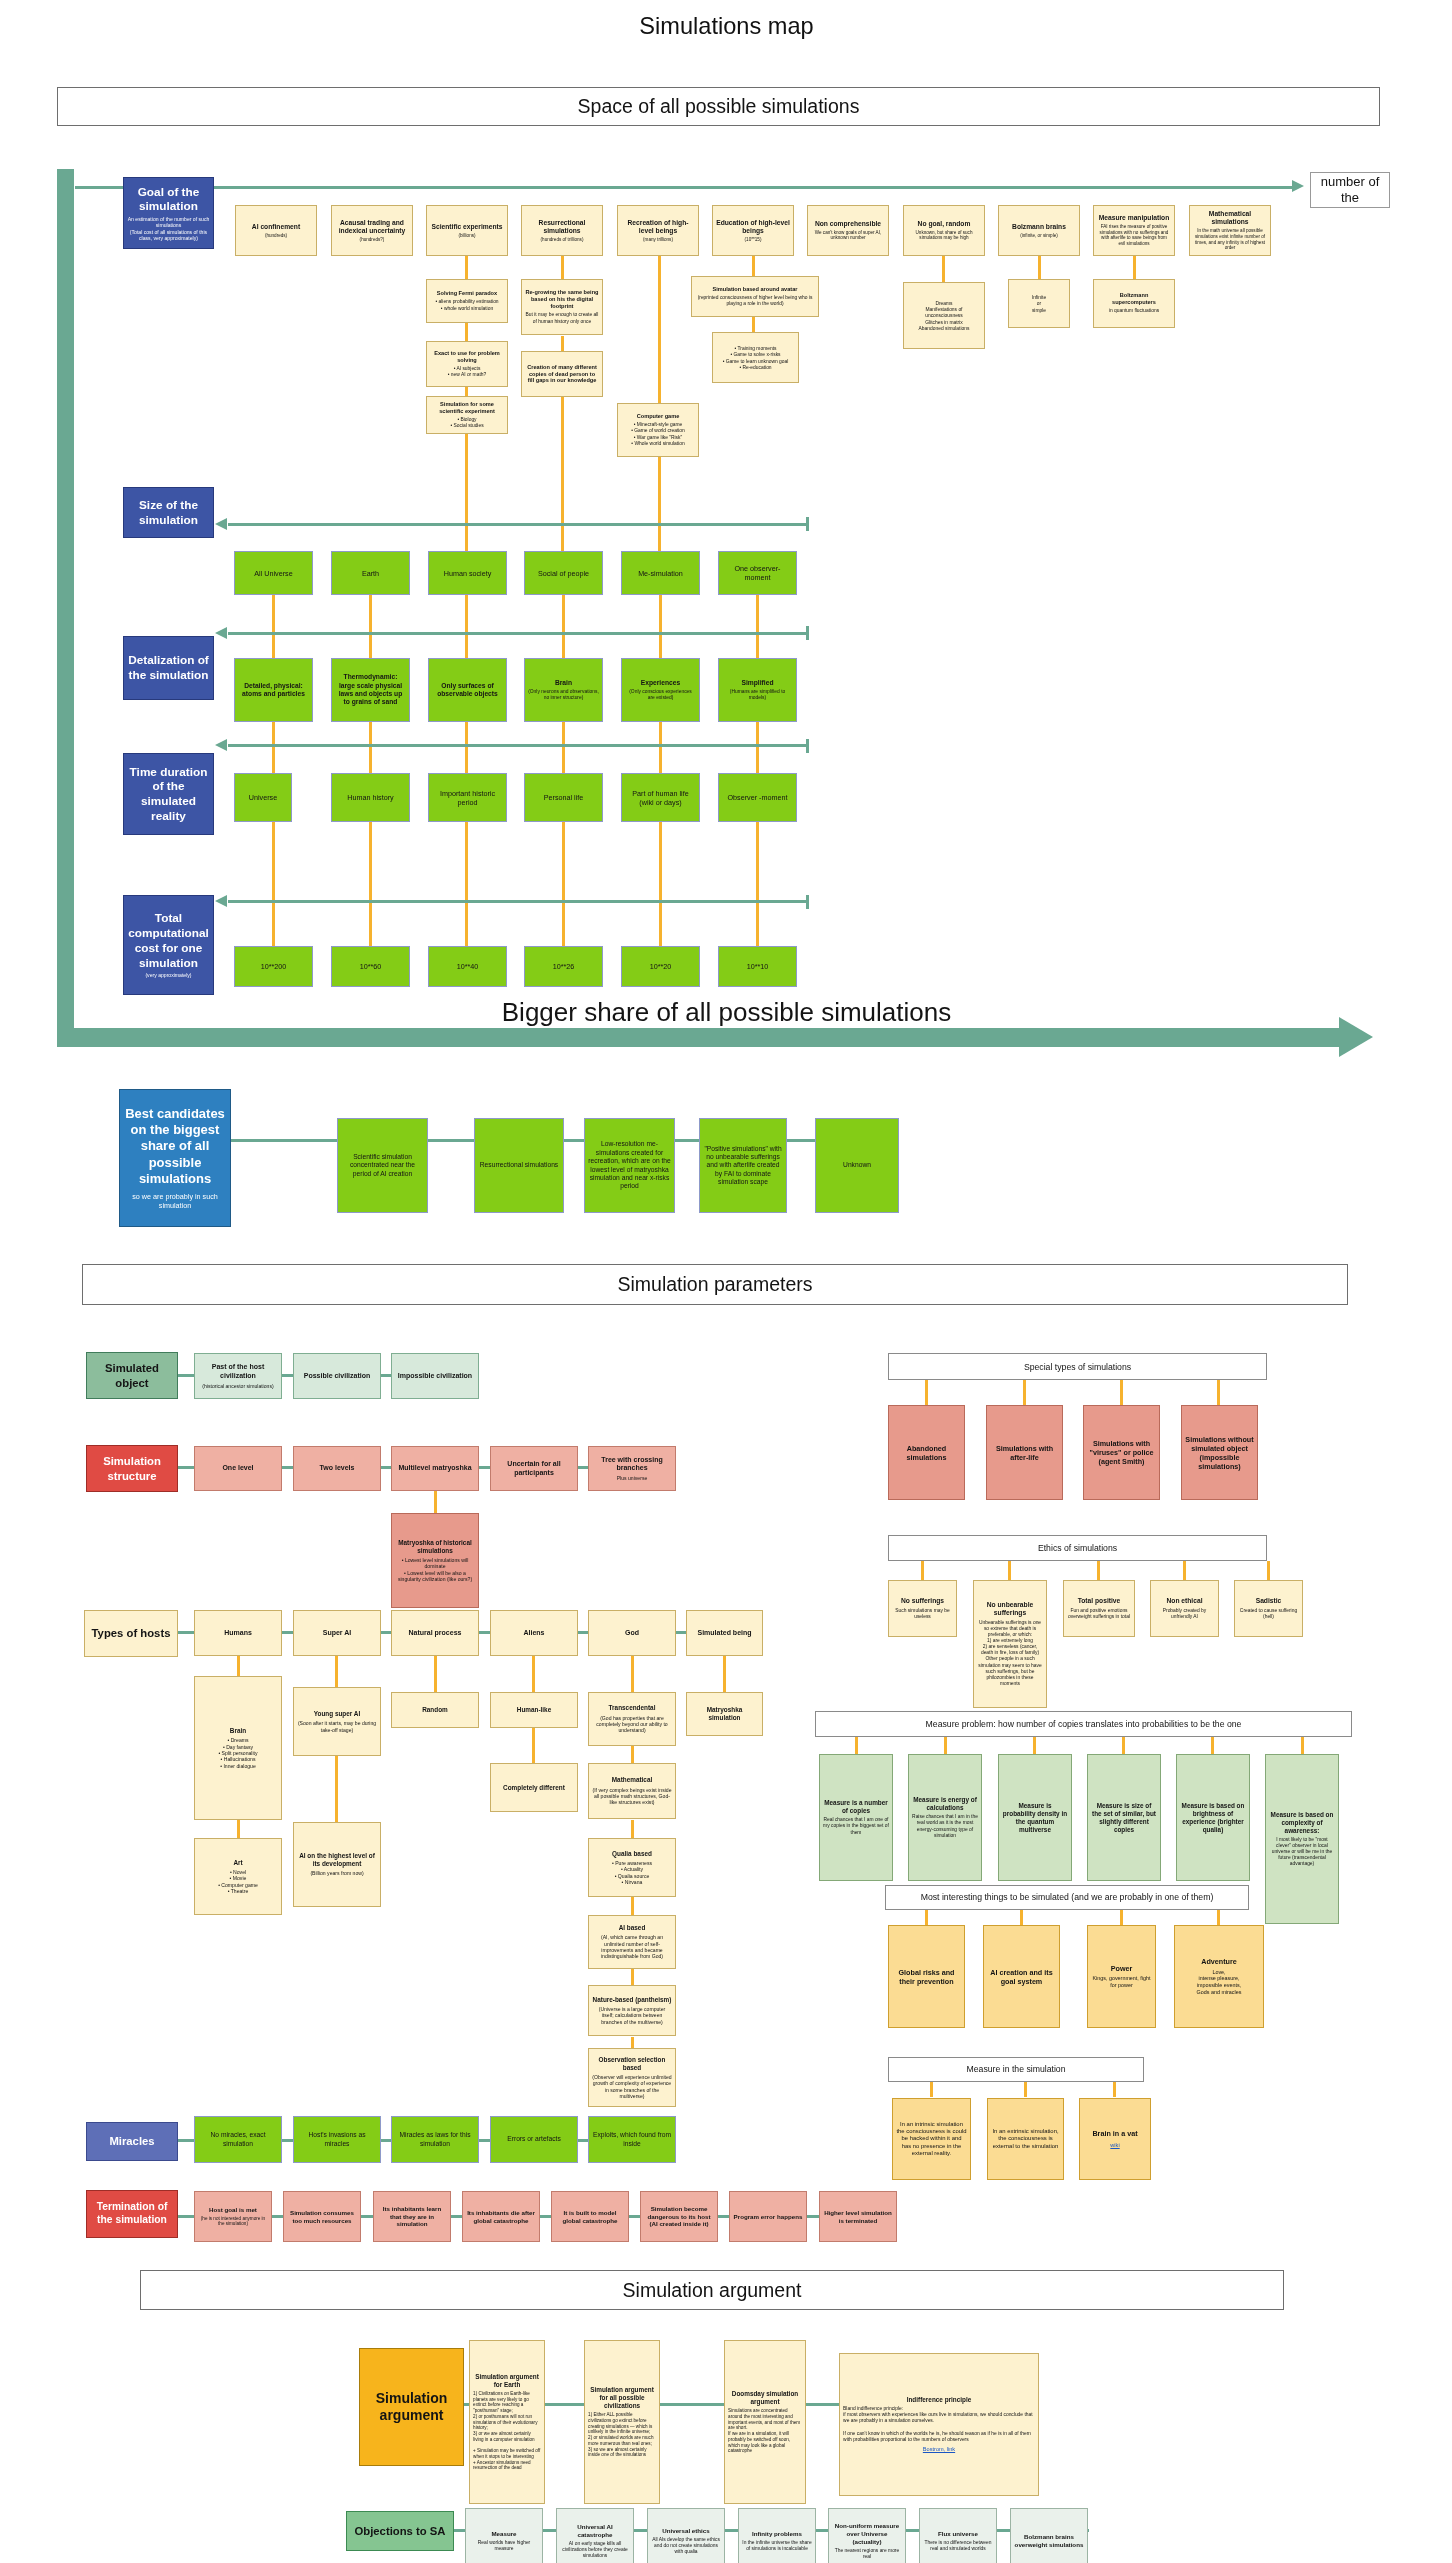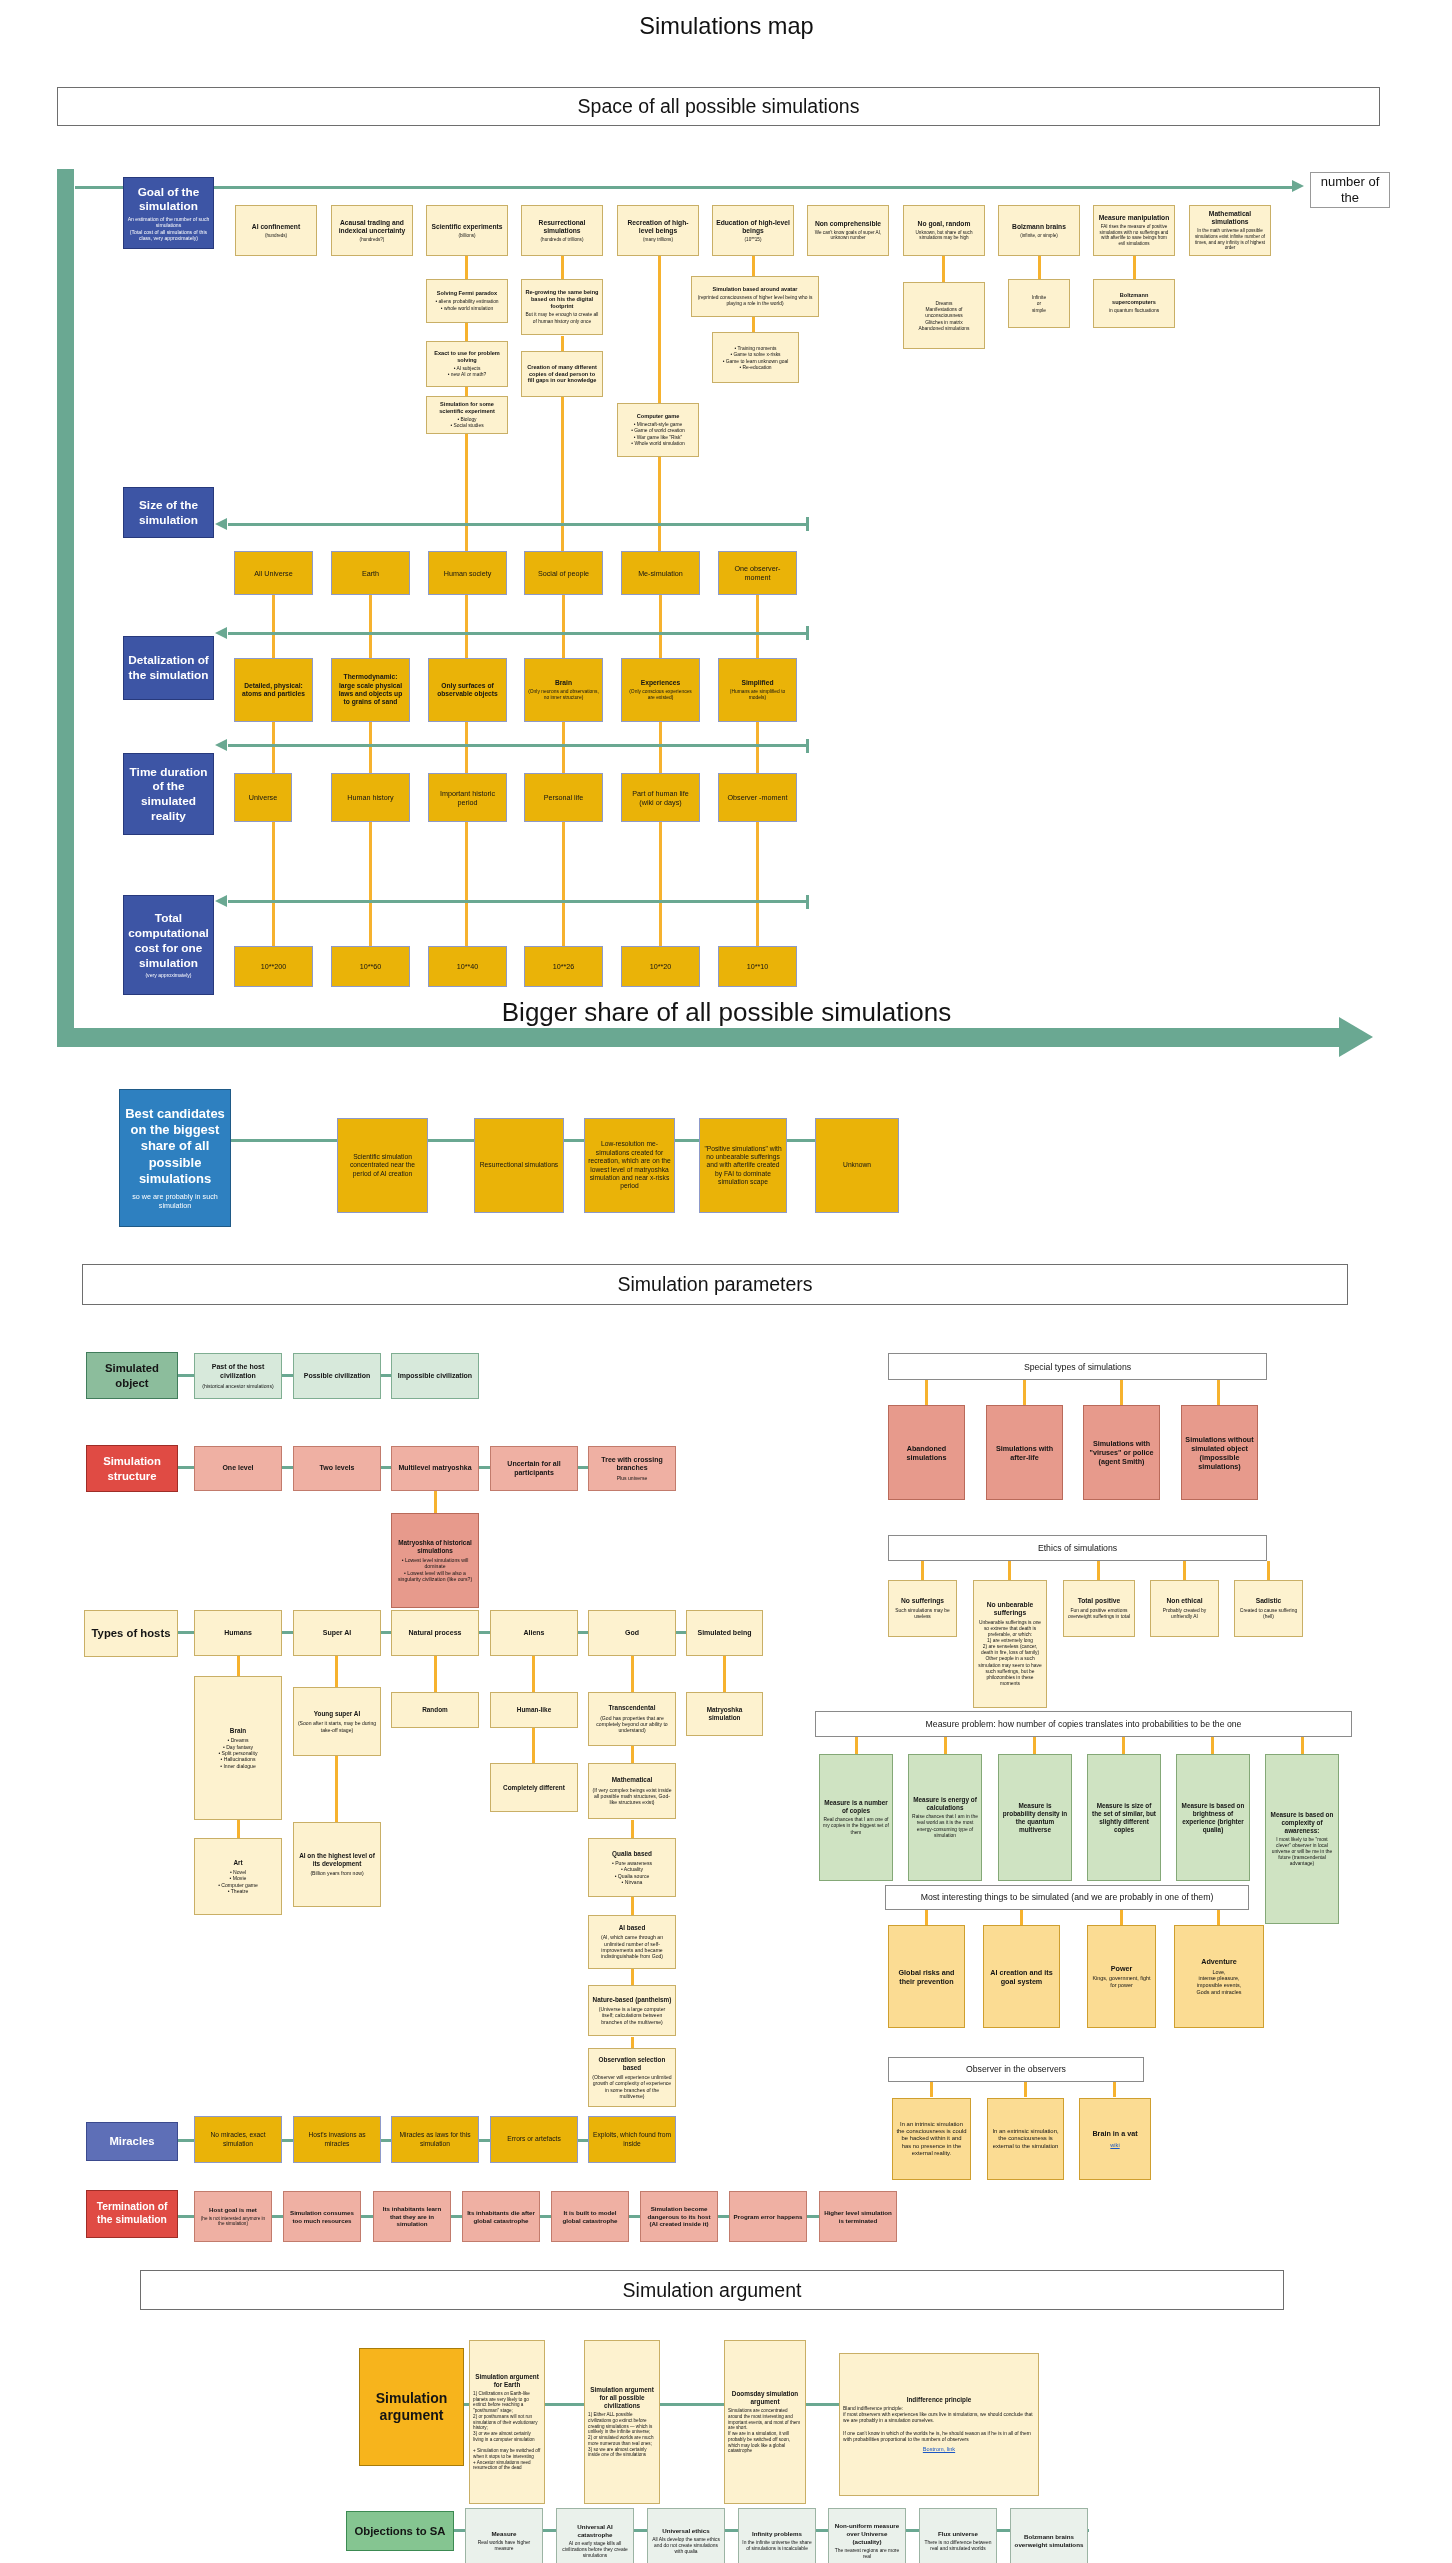--- a/index.html
+++ b/index.html
@@ -14,21 +14,21 @@
   .s{white-space:pre-line;margin-top:2.1px}
   .vl{position:absolute;width:3.1px;background:#f6b22e;z-index:1}
   .hl{position:absolute;height:3.1px;background:#6aa892;z-index:1}
   .tealbar{position:absolute;background:#6aa892;z-index:1}
   .arrL{position:absolute;width:0;height:0;border-top:6.7px solid transparent;border-bottom:6.7px solid transparent;border-right:12.3px solid #6aa892;z-index:1}
   .arrR{position:absolute;width:0;height:0;border-top:6.7px solid transparent;border-bottom:6.7px solid transparent;border-left:12.3px solid #6aa892;z-index:1}
   .endcap{position:absolute;width:3.1px;height:14.4px;background:#6aa892;z-index:1}
   .bigarr{position:absolute;width:0;height:0;border-top:20.5px solid transparent;border-bottom:20.5px solid transparent;border-left:34px solid #6aa892;z-index:1}
   .bigtext{position:absolute;left:214px;width:1025px;text-align:center;top:997px;font-size:26px;z-index:3}
   .cream{background:#fdf2cf;border-color:#c9af66}
-  .peri{background:#eab308;border-color:#8d99c9}
+  .peri{background:#84cc16;border-color:#8d99c9}
   .bluelab{background:#3d55a5;border-color:#27397c;color:#fff}
   .bb{background:#2e80c0;border-color:#1f5a87;color:#fff}
   .glabel{background:#8cbd9c;border-color:#417c5b}
   .pgreen{background:#d7e9db;border-color:#7fae92}
   .redlab{background:#e04b44;border-color:#9e2d27;color:#fff}
   .salmon{background:#efb0a3;border-color:#c27b6c}
   .dsalmon{background:#e79a8c;border-color:#b96a5a}
   .mirlab{background:#5e6fb7;border-color:#3b4a8e;color:#fff}
   .mgreen{background:#cfe3c2;border-color:#84a877}
   .ylw{background:#fbdc93;border-color:#cf9f2f}
@@ -634,21 +634,21 @@
     </div>
   <div class="node ylw int" style="left:1174px;top:1925px;width:90px;height:103px">
       <div class="t">Adventure</div>
       <div class="s">Love,
 intense pleasure,
 impossible events,
 Gods and miracles</div>
     </div>
 
   <div class="whead" style="left:888px;top:2057px;width:256px;height:24.6px">
-      <span>Observer in the observers</span>
+      <span>Measure in the simulation</span>
     </div>
   <div class="vl" style="left:930px;top:2081px;height:16.4px"></div>
   <div class="vl" style="left:1024px;top:2081px;height:16.4px"></div>
   <div class="vl" style="left:1113px;top:2081px;height:16.4px"></div>
   <div class="node ylw obsp" style="left:892px;top:2098px;width:79px;height:82px">
       <div class="t">In an intrinsic simulation the consciousness is could be hacked within it and has no presence in the external reality.</div>
     </div>
   <div class="node ylw obsp" style="left:987px;top:2098px;width:77px;height:82px">
       <div class="t">In an extrinsic simulation, the consciousness is external to the simulation</div>
     </div>

